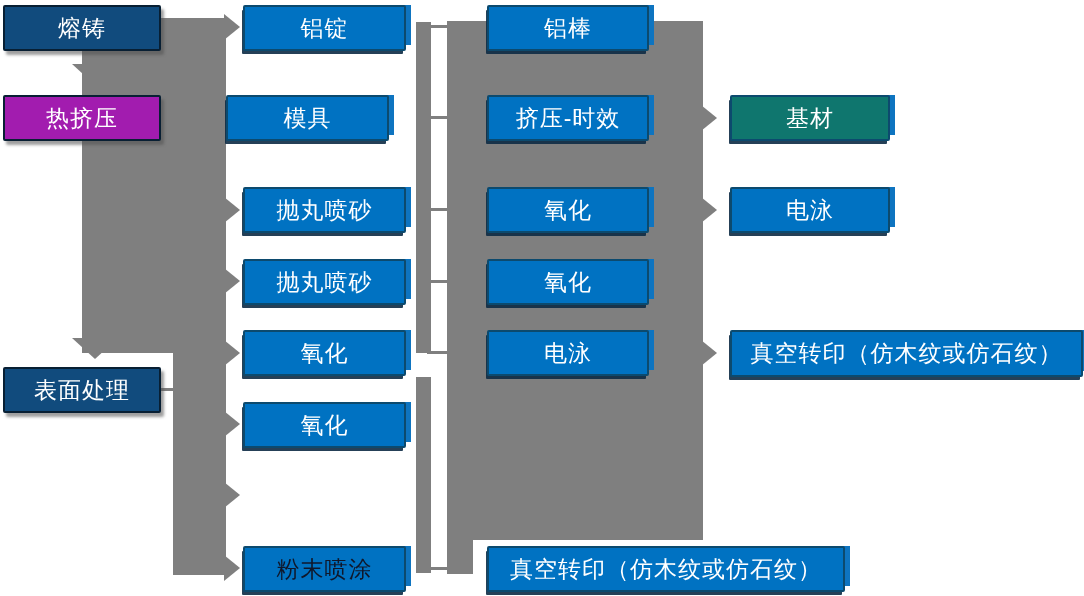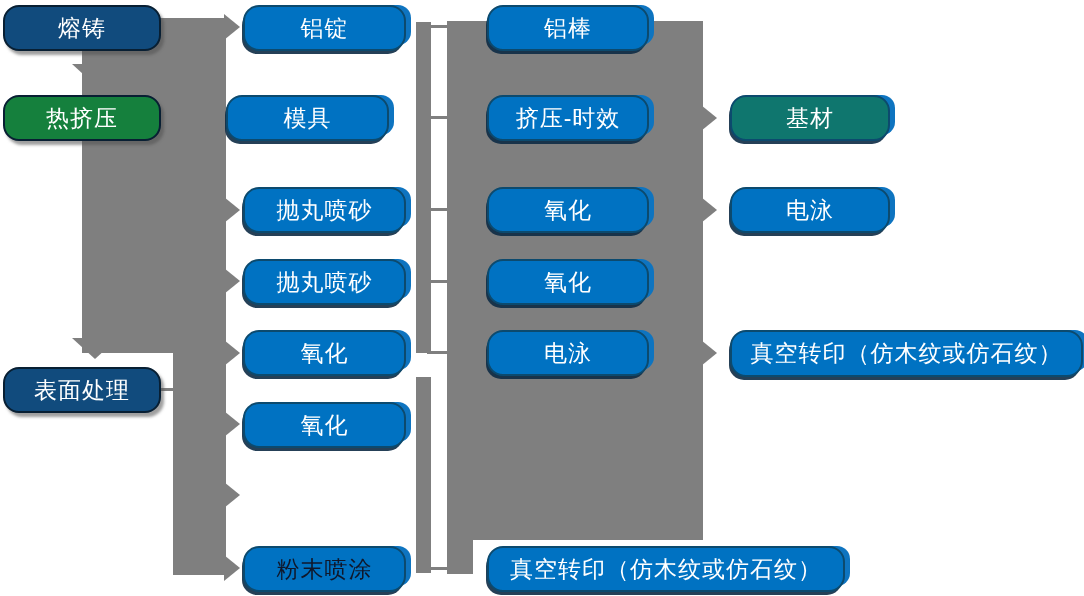--- a/index.html
+++ b/index.html
@@ -22,21 +22,21 @@
   .arrow-down {
     position: absolute; width: 0; height: 0;
     border-left: 23px solid transparent;
     border-right: 23px solid transparent;
     border-top-width: 21px; border-top-style: solid;
   }
   .node {
     position: absolute;
     display: flex; align-items: center; justify-content: center;
     box-sizing: border-box;
-    border-radius: 16px;
+    border-radius: 2px;
     color: #ffffff;
     font-size: 23px;
     letter-spacing: 1px;
     white-space: nowrap;
   }
   .node.process {
     background: #0072C2;
     border: 2px solid #0c4a6e;
     box-shadow: -2px 4px 0 -1px rgba(13,43,69,0.9), 8px -3px 0 -3px #0E74C0;
   }
@@ -73,21 +73,21 @@
       <div class="arrow-right" style="left: 224px; top: 482px; border-left-color: rgb(127, 127, 127);"></div>
       <div class="arrow-right" style="left: 224px; top: 555px; border-left-color: rgb(127, 127, 127);"></div>
       <div class="arrow-right" style="left: 701px; top: 105px; border-left-color: rgb(127, 127, 127);"></div>
       <div class="arrow-right" style="left: 701px; top: 197px; border-left-color: rgb(127, 127, 127);"></div>
       <div class="arrow-right" style="left: 701px; top: 340px; border-left-color: rgb(127, 127, 127);"></div>
       <div class="arrow-down" style="left: 72px; top: 64px; border-top-color: rgb(127, 127, 127);"></div>
       <div class="arrow-down" style="left: 72px; top: 338px; border-top-color: rgb(127, 127, 127);"></div>
     </div>
   <div class="layer" id="node-layer">
       <div class="node stage" style="left: 3px; top: 5px; width: 158px; height: 46px; background: rgb(17, 75, 125); color: rgb(255, 255, 255);">熔铸</div>
-      <div class="node stage" style="left: 3px; top: 95px; width: 158px; height: 46px; background: #15803d; color: rgb(255, 255, 255);">热挤压</div>
+      <div class="node stage" style="left: 3px; top: 95px; width: 158px; height: 46px; background: #a21caf; color: rgb(255, 255, 255);">热挤压</div>
       <div class="node stage" style="left: 3px; top: 367px; width: 158px; height: 46px; background: rgb(17, 75, 125); color: rgb(255, 255, 255);">表面处理</div>
       <div class="node process" style="left: 243px; top: 5px; width: 163px; height: 46px; background: rgb(0, 114, 194); color: rgb(255, 255, 255);">铝锭</div>
       <div class="node process" style="left: 226px; top: 95px; width: 163px; height: 46px; background: rgb(0, 114, 194); color: rgb(255, 255, 255);">模具</div>
       <div class="node process" style="left: 243px; top: 187px; width: 163px; height: 46px; background: rgb(0, 114, 194); color: rgb(255, 255, 255);">抛丸喷砂</div>
       <div class="node process" style="left: 243px; top: 259px; width: 163px; height: 46px; background: rgb(0, 114, 194); color: rgb(255, 255, 255);">抛丸喷砂</div>
       <div class="node process" style="left: 243px; top: 330px; width: 163px; height: 46px; background: rgb(0, 114, 194); color: rgb(255, 255, 255);">氧化</div>
       <div class="node process" style="left: 243px; top: 402px; width: 163px; height: 46px; background: rgb(0, 114, 194); color: rgb(255, 255, 255);">氧化</div>
       <div class="node process" style="left: 243px; top: 546px; width: 163px; height: 46px; background: rgb(0, 114, 194); color: #0f172a;">粉末喷涂</div>
       <div class="node process" style="left: 487px; top: 5px; width: 162px; height: 46px; background: rgb(0, 114, 194); color: rgb(255, 255, 255);">铝棒</div>
       <div class="node process" style="left: 487px; top: 95px; width: 162px; height: 46px; background: rgb(0, 114, 194); color: rgb(255, 255, 255);">挤压-时效</div>

